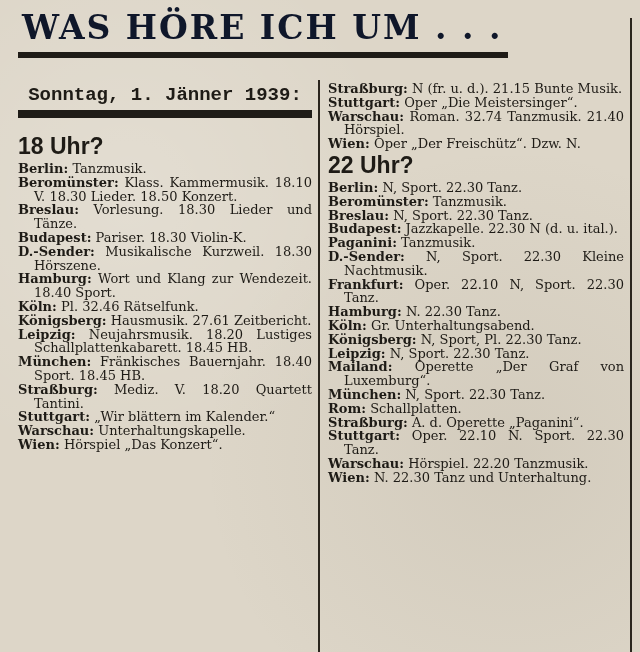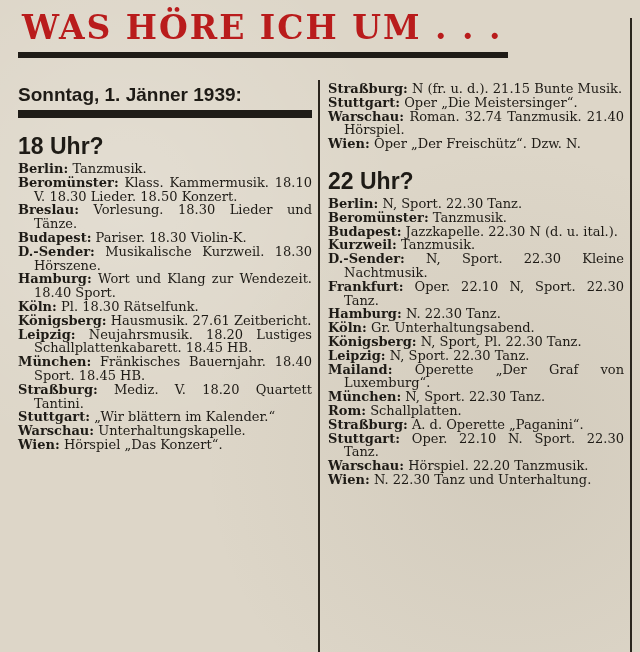--- a/index.html
+++ b/index.html
@@ -9,47 +9,47 @@
     background-image:
       radial-gradient(circle at 20% 30%, rgba(255,255,255,0.18) 0, transparent 40%),
       radial-gradient(circle at 80% 70%, rgba(120,110,90,0.10) 0, transparent 45%);
     color: #1e1b16;
     font-family: "DejaVu Serif", serif;
     position: relative;
   }
   .masthead {
     position: absolute; left: 22px; top: 8px;
     font-family: "DejaVu Serif", serif; font-weight: bold;
-    font-size: 33px; letter-spacing: 2px; color: #b91c1c;
+    font-size: 33px; letter-spacing: 2px; color: #0f172a;
   }
   .masthead-rule {
     position: absolute; left: 18px; top: 52px; width: 490px; height: 6px;
     background: #1f1c17;
   }
   .right-edge {
     position: absolute; left: 630px; top: 18px; width: 2px; height: 634px; background: #2a251d;
   }
   .col-divider {
     position: absolute; left: 318px; top: 80px; width: 2px; height: 572px; background: #2a251d;
   }
   .col {
     position: absolute; top: 80px;
   }
   .col-left { left: 18px; width: 294px; }
   .col-right { left: 328px; width: 296px; top: 82px; }
   .date-heading {
-    font-family: Liberation Sans, sans-serif; font-weight: bold; font-size: 19px;
-    margin-top: 2px; height: 26px; line-height: 26px;
+    font-family: Liberation Mono, monospace; font-weight: bold; font-size: 19px;
+    margin-top: 2px; height: 26px; line-height: 26px; text-align: center;
   }
   .date-rule { height: 8px; background: #1f1c17; margin: 2px 0 14px 0; width: 294px; }
   .hour-heading {
     font-family: Liberation Sans, sans-serif; font-weight: bold; font-size: 23px;
     line-height: 28px; margin: 0 0 2px 0;
   }
-  .col-right .hour-heading { margin-top: 16px; }
+  .col-right .hour-heading { margin-top: 0; }
   .entry {
     font-family: "DejaVu Serif", serif; font-size: 13px; line-height: 13.8px;
     text-align: justify; text-indent: -16px; padding-left: 16px;
     margin: 0;
   }
   .station { font-weight: bold; }
 </style>
 </head>
 <body>
 
@@ -62,21 +62,21 @@
   <div class="date-heading">Sonntag, 1. Jänner 1939:</div>
   <div class="date-rule"></div>
   <div class="hour-heading">18 Uhr?</div>
   <div id="left-entries">
       <p class="entry"><span class="station">Berlin:</span> <span>Tanzmusik.</span></p>
       <p class="entry"><span class="station">Beromünster:</span> <span>Klass. Kammermusik. 18.10 V. 18.30 Lieder. 18.50 Konzert.</span></p>
       <p class="entry"><span class="station">Breslau:</span> <span>Vorlesung. 18.30 Lieder und Tänze.</span></p>
       <p class="entry"><span class="station">Budapest:</span> <span>Pariser. 18.30 Violin-K.</span></p>
       <p class="entry"><span class="station">D.-Sender:</span> <span>Musikalische Kurzweil. 18.30 Hörszene.</span></p>
       <p class="entry"><span class="station">Hamburg:</span> <span>Wort und Klang zur Wendezeit. 18.40 Sport.</span></p>
-      <p class="entry"><span class="station">Köln:</span> <span>Pl. 18.30 Rätselfunk.</span></p>
+      <p class="entry"><span class="station">Köln:</span> <span>Pl. 32.46 Rätselfunk.</span></p>
       <p class="entry"><span class="station">Königsberg:</span> <span>Hausmusik. 27.61 Zeitbericht.</span></p>
       <p class="entry"><span class="station">Leipzig:</span> <span>Neujahrsmusik. 18.20 Lustiges Schallplattenkabarett. 18.45 HB.</span></p>
       <p class="entry"><span class="station">München:</span> <span>Fränkisches Bauernjahr. 18.40 Sport. 18.45 HB.</span></p>
       <p class="entry"><span class="station">Straßburg:</span> <span>Mediz. V. 18.20 Quartett Tantini.</span></p>
       <p class="entry"><span class="station">Stuttgart:</span> <span>„Wir blättern im Kalender.“</span></p>
       <p class="entry"><span class="station">Warschau:</span> <span>Unterhaltungskapelle.</span></p>
       <p class="entry"><span class="station">Wien:</span> <span>Hörspiel „Das Konzert“.</span></p>
     </div>
 </div>
 
@@ -84,22 +84,23 @@
   <div id="right-cont">
       <p class="entry"><span class="station">Straßburg:</span> <span>N (fr. u. d.). 21.15 Bunte Musik.</span></p>
       <p class="entry"><span class="station">Stuttgart:</span> <span>Oper „Die Meistersinger“.</span></p>
       <p class="entry"><span class="station">Warschau:</span> <span>Roman. 32.74 Tanzmusik. 21.40 Hörspiel.</span></p>
       <p class="entry"><span class="station">Wien:</span> <span>Oper „Der Freischütz“. Dzw. N.</span></p>
     </div>
   <div class="hour-heading">22 Uhr?</div>
   <div id="right-entries">
       <p class="entry"><span class="station">Berlin:</span> <span>N, Sport. 22.30 Tanz.</span></p>
       <p class="entry"><span class="station">Beromünster:</span> <span>Tanzmusik.</span></p>
+      <p class="entry"><span class="station">Breslau:</span> <span>N, Sport. 22.30 Tanz.</span></p>
       <p class="entry"><span class="station">Budapest:</span> <span>Jazzkapelle. 22.30 N (d. u. ital.).</span></p>
-      <p class="entry"><span class="station">Kurzweil:</span> <span>Tanzmusik.</span></p>
+      <p class="entry"><span class="station">Paganini:</span> <span>Tanzmusik.</span></p>
       <p class="entry"><span class="station">D.-Sender:</span> <span>N, Sport. 22.30 Kleine Nachtmusik.</span></p>
       <p class="entry"><span class="station">Frankfurt:</span> <span>Oper. 22.10 N, Sport. 22.30 Tanz.</span></p>
       <p class="entry"><span class="station">Hamburg:</span> <span>N. 22.30 Tanz.</span></p>
       <p class="entry"><span class="station">Köln:</span> <span>Gr. Unterhaltungsabend.</span></p>
       <p class="entry"><span class="station">Königsberg:</span> <span>N, Sport, Pl. 22.30 Tanz.</span></p>
       <p class="entry"><span class="station">Leipzig:</span> <span>N, Sport. 22.30 Tanz.</span></p>
       <p class="entry"><span class="station">Mailand:</span> <span>Operette „Der Graf von Luxemburg“.</span></p>
       <p class="entry"><span class="station">München:</span> <span>N, Sport. 22.30 Tanz.</span></p>
       <p class="entry"><span class="station">Rom:</span> <span>Schallplatten.</span></p>
       <p class="entry"><span class="station">Straßburg:</span> <span>A. d. Operette „Paganini“.</span></p>

